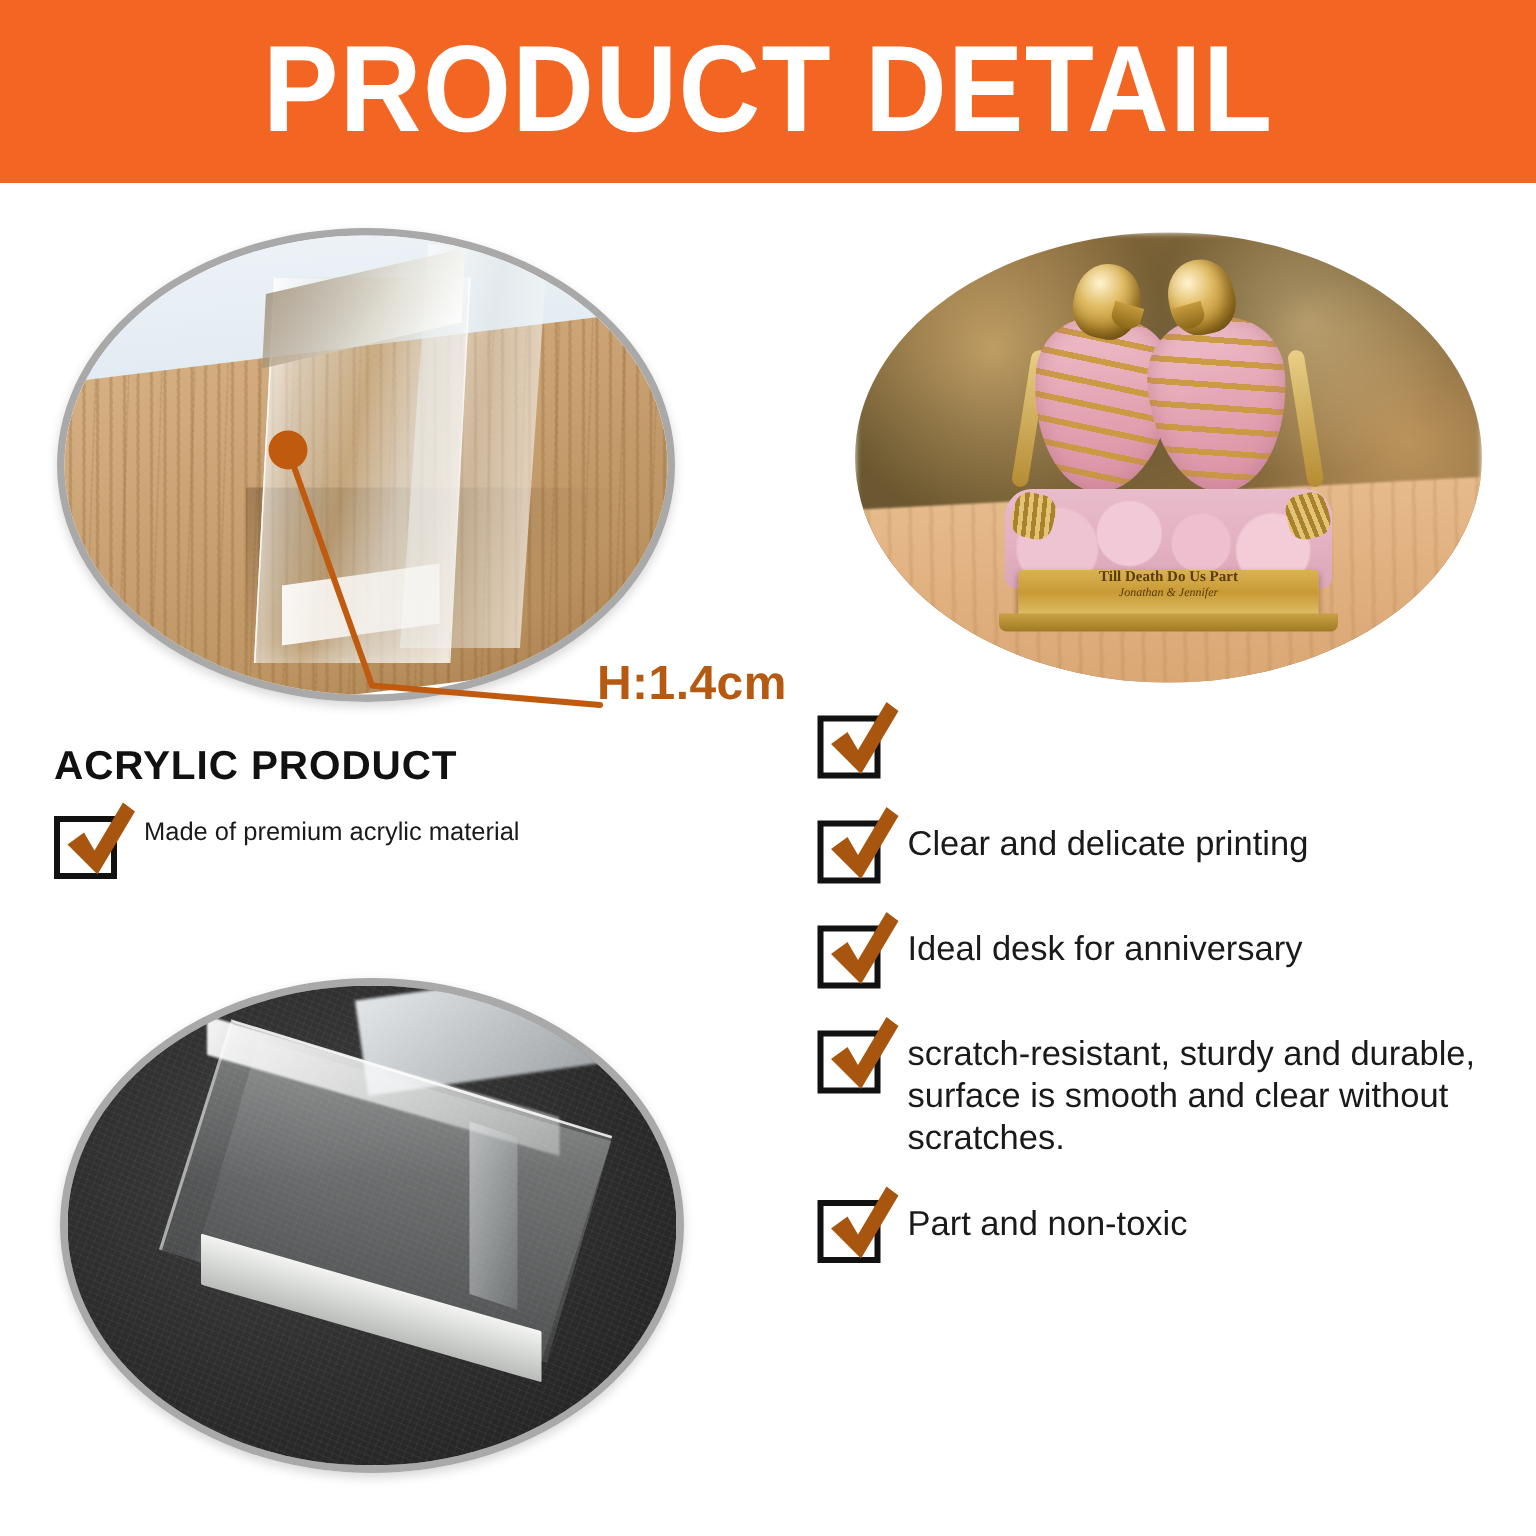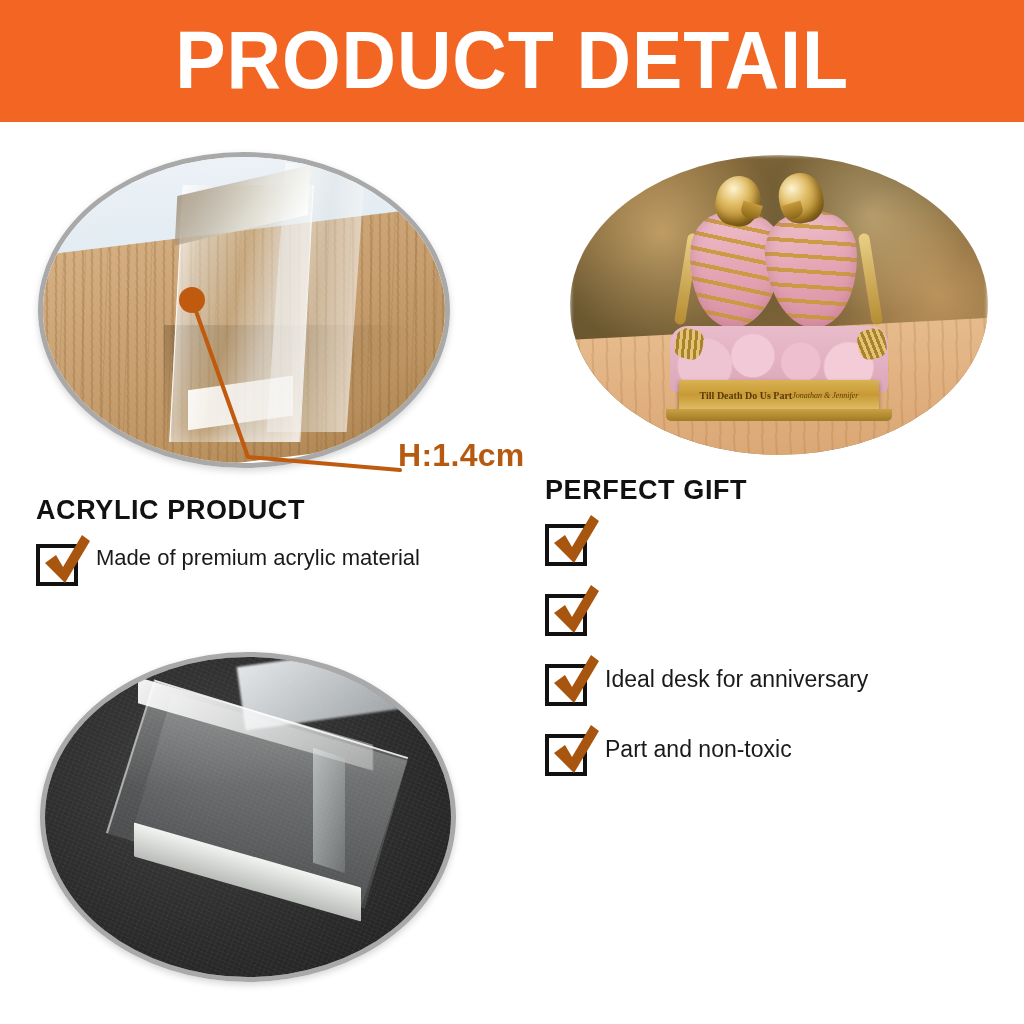--- a/index.html
+++ b/index.html
@@ -159,21 +159,21 @@
       radial-gradient(circle at 82% 62%,#f3ccd8 0 13%,rgba(0,0,0,0) 14%),
       linear-gradient(180deg,#e9bccb,#dca7ba);
     border-radius:18px 18px 6px 6px;
     filter:blur(.3px);
   }
   .pf-plaque{
     position:absolute;left:26%;top:75%;width:48%;height:11%;
     background:linear-gradient(180deg,#d9b253 0%,#c89a35 45%,#e3c370 100%);
     border-radius:2px;
     box-shadow:0 2px 4px rgba(70,45,10,.45);
-    display:flex;flex-direction:row;align-items:center;justify-content:center;
+    display:flex;flex-direction:column;align-items:center;justify-content:flex-start;
     overflow:hidden;
   }
   .pf-plaque-l1{
     font-family:"Liberation Serif",serif;font-weight:bold;
     font-size:10px;color:#5a3a08;line-height:1.05;white-space:nowrap;
   }
   .pf-plaque-l2{
     font-family:"Liberation Serif",serif;font-style:italic;
     font-size:8px;color:#5a3a08;line-height:1.05;white-space:nowrap;
   }
@@ -256,21 +256,21 @@
     width:42px;height:42px;
     border:4px solid #111111;
     box-sizing:border-box;
     margin-right:18px;margin-top:2px;
   }
   .checkbox svg{position:absolute;left:-3px;top:-16px;}
   .feature-text{
     font-size:23px;color:#1a1a1a;line-height:1.22;
     padding-top:3px;
   }
-  .section-left .feature-text{font-size:22px;}
+  .section-left .feature-text{font-size:17px;}
 </style>
 </head>
 <body>
 
 <div class="page">
 
   <div class="header">
     <div class="header-title">PRODUCT DETAIL</div>
   </div>
 
@@ -331,48 +331,56 @@
           <svg width="56" height="58" viewBox="0 0 56 58">
             <path d="M8 31 L19 23 L26 35 L45 3 L53 9 L28 51 Z" fill="#a8560f"></path>
           </svg>
         </span>
         <span class="feature-text">Made of premium acrylic material</span>
       </li>
     </ul>
   </div>
 
   <div class="section section-right">
-    <h2 class="section-heading">PERFECT GIFT</h2>
     <ul class="feature-list">
       <li class="feature-item">
         <span class="checkbox">
           <svg width="56" height="58" viewBox="0 0 56 58">
             <path d="M8 31 L19 23 L26 35 L45 3 L53 9 L28 51 Z" fill="#a8560f"></path>
           </svg>
         </span>
       </li>
       <li class="feature-item">
         <span class="checkbox">
           <svg width="56" height="58" viewBox="0 0 56 58">
             <path d="M8 31 L19 23 L26 35 L45 3 L53 9 L28 51 Z" fill="#a8560f"></path>
           </svg>
         </span>
+        <span class="feature-text">Clear and delicate printing</span>
       </li>
       <li class="feature-item">
         <span class="checkbox">
           <svg width="56" height="58" viewBox="0 0 56 58">
             <path d="M8 31 L19 23 L26 35 L45 3 L53 9 L28 51 Z" fill="#a8560f"></path>
           </svg>
         </span>
         <span class="feature-text">Ideal desk for anniversary</span>
       </li>
       <li class="feature-item">
         <span class="checkbox">
           <svg width="56" height="58" viewBox="0 0 56 58">
             <path d="M8 31 L19 23 L26 35 L45 3 L53 9 L28 51 Z" fill="#a8560f"></path>
           </svg>
         </span>
+        <span class="feature-text">scratch-resistant, sturdy and durable, surface is smooth and clear without scratches.</span>
+      </li>
+      <li class="feature-item">
+        <span class="checkbox">
+          <svg width="56" height="58" viewBox="0 0 56 58">
+            <path d="M8 31 L19 23 L26 35 L45 3 L53 9 L28 51 Z" fill="#a8560f"></path>
+          </svg>
+        </span>
         <span class="feature-text">Part and non-toxic</span>
       </li>
     </ul>
   </div>
 
 </div>
 
 </body></html>

